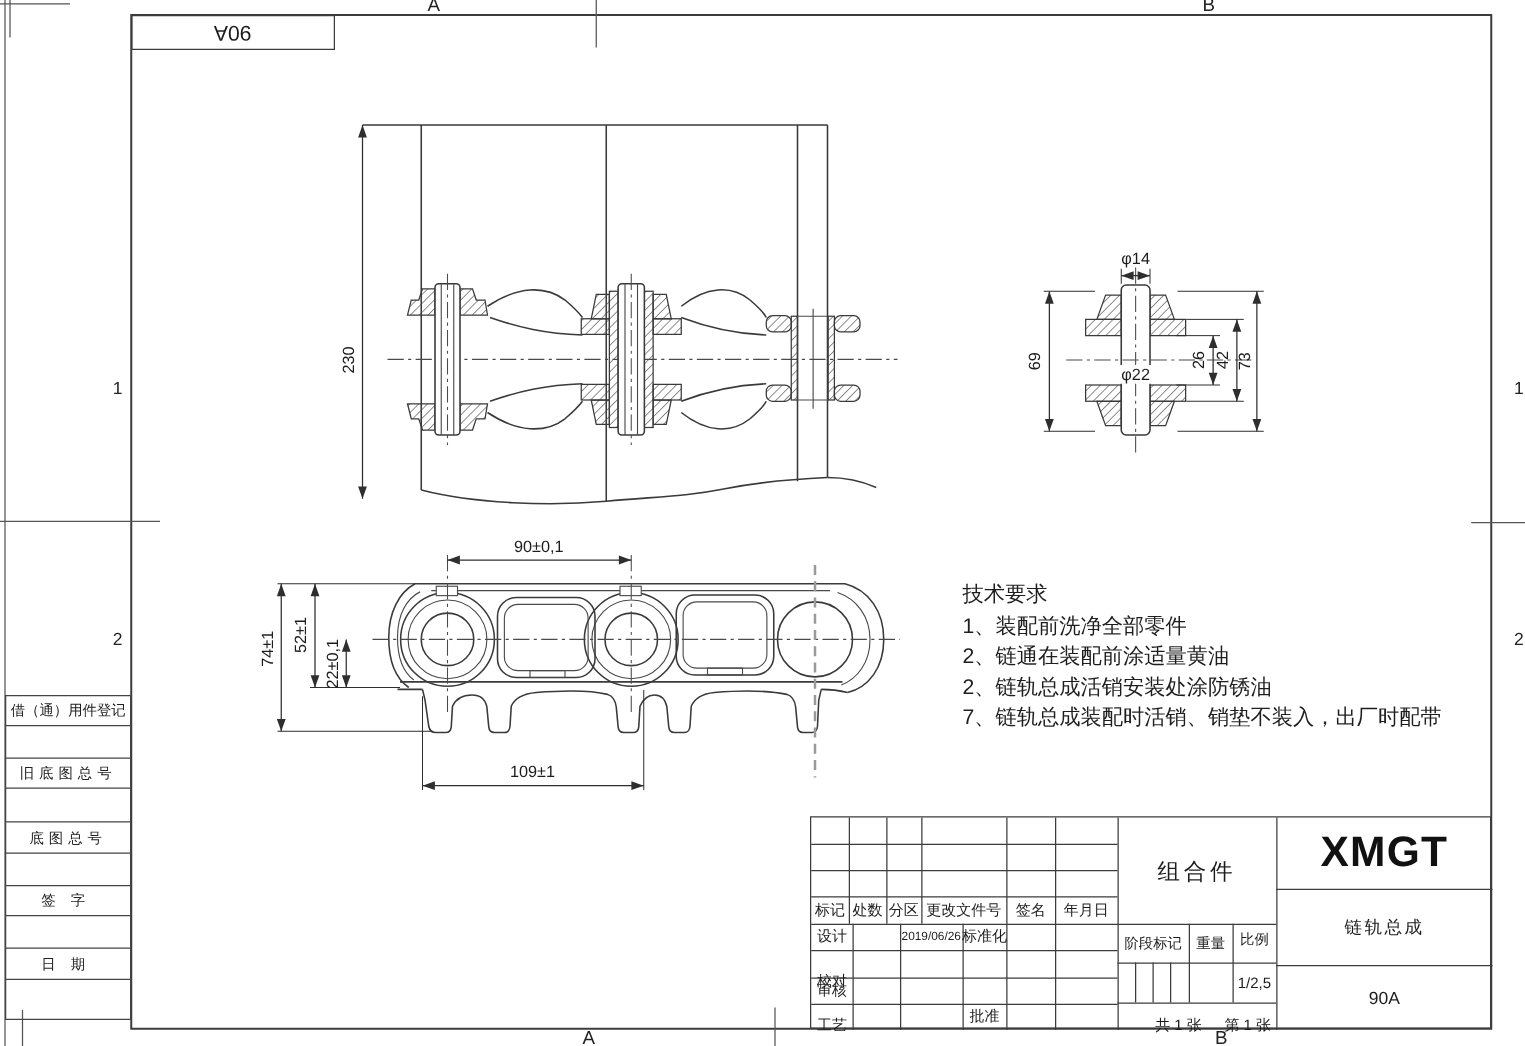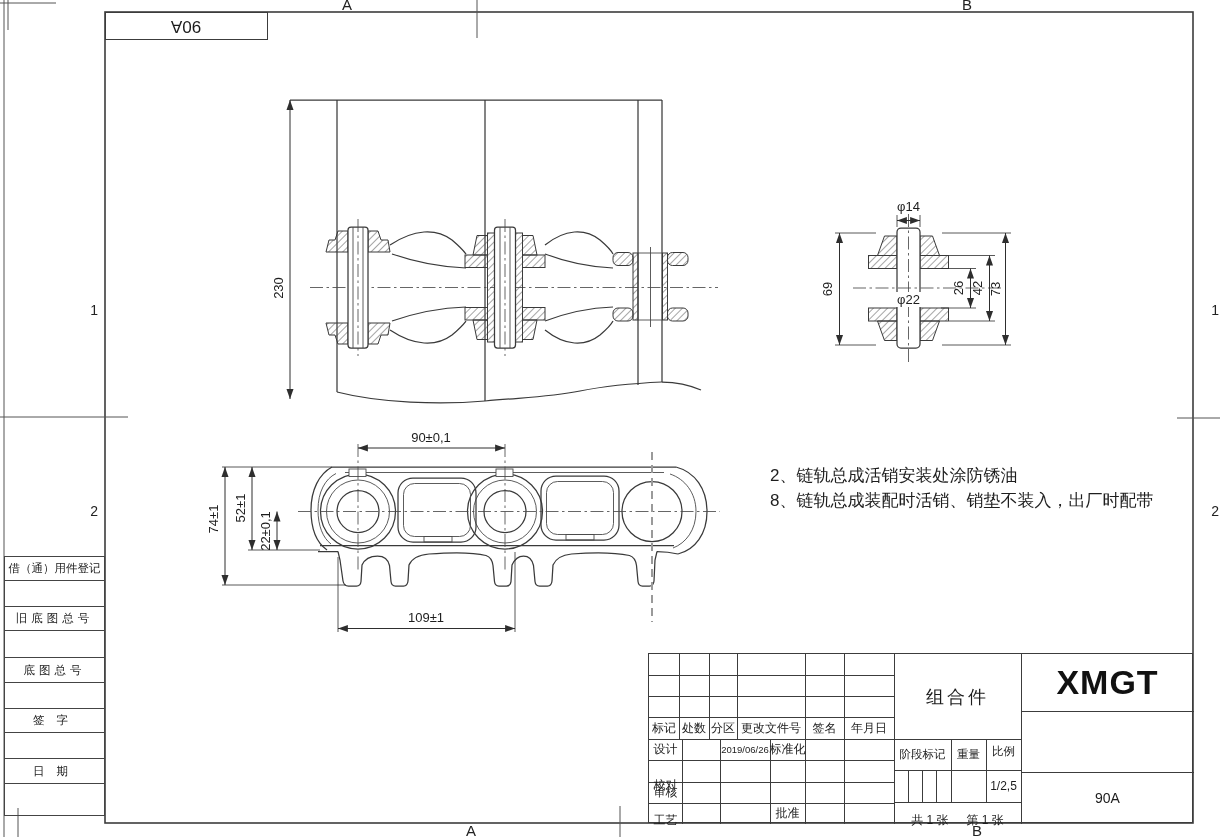--- a/index.html
+++ b/index.html
@@ -266,22 +266,25 @@
   <div class="mbox" style="height:27px"></div>
   <div class="mbox ls4" style="height:25px">底图总号</div>
   <div class="mbox" style="height:26px"></div>
   <div class="mbox ls10" style="height:24px">签字</div>
   <div class="mbox" style="height:26px"></div>
   <div class="mbox ls10" style="height:25px">日期</div>
   <div class="mbox" style="height:32px"></div>
 </div>
 
 <div class="tech">
+  <div>技术要求</div>
+  <div>1、装配前洗净全部零件</div>
+  <div>2、链通在装配前涂适量黄油</div>
   <div>2、链轨总成活销安装处涂防锈油</div>
-  <div>8、链轨总成装配时活销、销垫不装入，出厂时配带</div>
+  <div>7、链轨总成装配时活销、销垫不装入，出厂时配带</div>
 </div>
 
 <div class="tb">
 
   <div class="tb-line" style="left:30px;top:0;width:1px;height:85px"></div>
   <div class="tb-line" style="left:60px;top:0;width:1px;height:85px"></div>
   <div class="tb-line" style="left:88px;top:0;width:1px;height:85px"></div>
   <div class="tb-line" style="left:156px;top:0;width:1px;height:170px"></div>
   <div class="tb-line" style="left:195px;top:0;width:1px;height:170px"></div>
   <div class="tb-line" style="left:33px;top:85px;width:1px;height:85px"></div>
@@ -317,22 +320,23 @@
   <div class="tb-cell" style="left:0;top:85px;width:33px;height:21px">设计</div>
   <div class="tb-cell tb-date" style="left:71px;top:85px;width:50px;height:21px">2019/06/26</div>
   <div class="tb-cell" style="left:121px;top:85px;width:35px;height:21px">标准化</div>
   <div class="tb-cell" style="left:0;top:120px;width:33px;height:22px">校对</div>
   <div class="tb-cell" style="left:0;top:128px;width:33px;height:21px">审核</div>
   <div class="tb-cell" style="left:0;top:149px;width:33px;height:34px">工艺</div>
   <div class="tb-cell" style="left:121px;top:149px;width:35px;height:21px">批准</div>
 
   <div class="tb-cell tb-logo" style="left:372px;top:0;width:173px;height:57px">XMGT</div>
   <div class="tb-cell tb-type" style="left:245px;top:0;width:127px;height:85px">组合件</div>
+  <div class="tb-cell tb-name" style="left:372px;top:57px;width:173px;height:61px">链轨总成</div>
   <div class="tb-cell tb-no" style="left:372px;top:118px;width:173px;height:52px">90A</div>
   <div class="tb-cell tb-small" style="left:245px;top:85px;width:57px;height:31px">阶段标记</div>
   <div class="tb-cell tb-small" style="left:302px;top:85px;width:35px;height:31px">重量</div>
   <div class="tb-cell tb-small" style="left:337px;top:82px;width:35px;height:31px">比例</div>
   <div class="tb-cell" style="left:337px;top:116px;width:35px;height:32px">1/2,5</div>
-  <div class="tb-cell tb-footer" style="left:245px;top:148px;width:127px;height:36px">
+  <div class="tb-cell tb-footer" style="left:258px;top:148px;width:127px;height:36px">
     <span>共 1 张</span>
     <span>第 1 张</span>
   </div>
 </div>
 
 </body></html>

